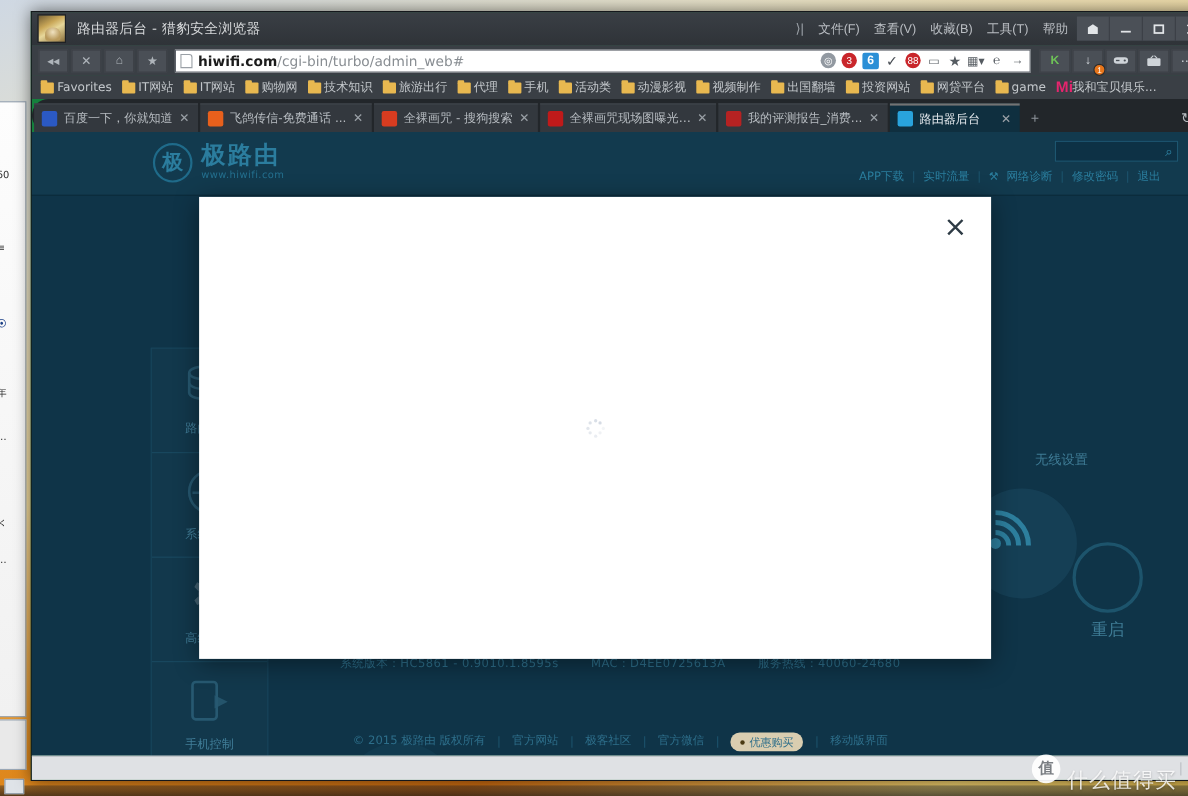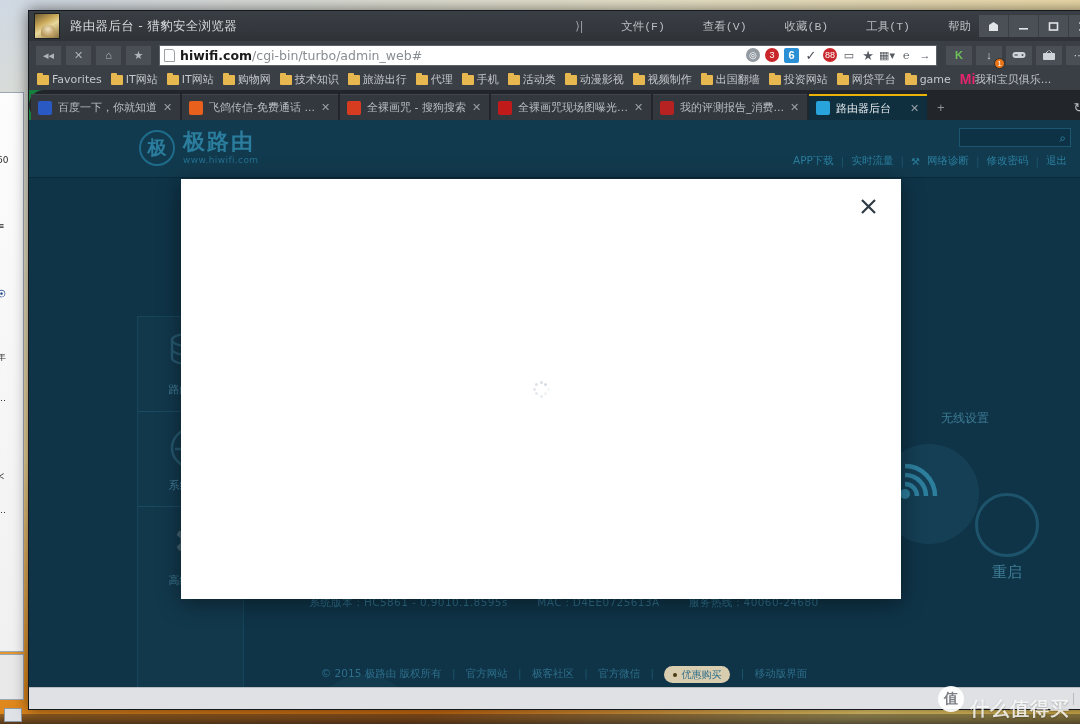--- a/index.html
+++ b/index.html
@@ -70,21 +70,21 @@
   #app-avatar:after{
     content:""; position:absolute; left:6px; top:11px; width:14px; height:12px;
     background: radial-gradient(circle at 50% 35%, #f0e2c0 0%, #b99a5c 70%);
     border-radius: 6px 6px 3px 3px;
   }
   #win-title {
     margin-left:10px; color:#d6d8da; font-size:12.5px; letter-spacing:.3px;
     font-family:"DejaVu Sans","Liberation Sans",sans-serif;
   }
   #title-menu { margin-left:auto; display:flex; align-items:center; gap:13px; padding-right:8px;}
-  .tmenu { color:#b9bdc2; font-size:11.5px; font-family:Liberation Mono, monospace;margin-left:25px; }
+  .tmenu { color:#b9bdc2; font-size:11.5px; font-family:Liberation Sans, sans-serif; }
   #menu-collapse { color:#9aa0a6; font-size:12px; }
   #win-ctrls { display:flex; align-items:center; height:30px; }
   .wbtn {
     width:30px; height:22px; margin-right:0px;
     display:flex; align-items:center; justify-content:center;
     color:#e2e5e8; font-size:12px;
     background:#4b5057; border-right:1px solid #3a3f45;
   }
   .wbtn:last-child { background:#4b5057; }
   .wbtn svg { display:block; }
@@ -143,21 +143,21 @@
   
   #tabstrip {
     height:30px; background:#22262a; display:flex; align-items:flex-end;
     padding-left:2px; flex:0 0 30px;border-radius:15px;
   }
   .tab {
     height:26px; display:flex; align-items:center; gap:6px; padding:0 7px;
     background:#33383e; margin-right:2px; min-width:118px; max-width:160px;
     border-top:1px solid #41464c;
   }
-  .tab.active { background:#0f2f3f; border-top:2px solid #eab308; }
+  .tab.active { background:#0f2f3f; border-top:2px solid #737373; }
   .tab .favicon { width:14px; height:14px; flex:0 0 14px; border-radius:2px; }
   .tab .ttl { color:#b7bcc1; font-size:11px; white-space:nowrap; overflow:hidden; text-overflow:ellipsis; flex:1;
      font-family:"DejaVu Sans",sans-serif;}
   .tab.active .ttl { color:#e7ebef; }
   .tab .x { color:#9aa0a6; font-size:11px; flex:0 0 10px; }
   #tab-add { color:#8d939a; font-size:13px; padding:0 8px; height:26px; display:flex; align-items:center;}
   #tabstrip-right { margin-left:auto; display:flex; align-items:center; gap:4px; padding-right:6px; height:26px;}
   .tsr { color:#b7bcc1; font-size:13px; }
 
   
@@ -170,21 +170,21 @@
     font-family:"DejaVu Sans",sans-serif;
   }
   #logo-text { line-height:1; }
   #logo-cn { color:#2b7d9e; font-size:22px; font-weight:bold; letter-spacing:2px; font-family:"DejaVu Sans",sans-serif;}
   #logo-url { color:#24708f; font-size:9px; letter-spacing:.4px; margin-top:3px; font-family:"DejaVu Sans",sans-serif;}
   #search-box {
     position:absolute; right:28px; top:8px; width:112px; height:19px;
     background:#0d3145; border:1px solid #1d5670; display:flex; align-items:center; padding:0 4px;
   }
   #search-box .mag { margin-left:auto; color:#2f87a8; font-size:12px; }
-  #hdr-links { position:absolute; right:32px; top:34px; display:flex; align-items:center; gap:7px;}
+  #hdr-links { position:absolute; right:44px; top:34px; display:flex; align-items:center; gap:7px;}
   #hdr-links a, #hdr-links span.sep { color:#2a7d9d; font-size:10.5px; font-family:"DejaVu Sans",sans-serif;}
   #hdr-links span.sep { color:#1d5670; }
   .wrench { color:#2a7d9d; font-size:10px; }
 
   
   #sidebar {
     position:absolute; left:108px; top:196px; width:107px; height:405px;
     background:#12384c; border:1px solid #17455c;
   }
   .side-item {
@@ -254,21 +254,21 @@
   #watermark {
     position:absolute; right:10px; bottom:2px; display:flex; align-items:center; gap:6px;
     pointer-events:none;
   }
   #wm-logo {
     width:26px; height:26px; border-radius:50%; background:rgba(255,255,255,.92);
     display:flex; align-items:center; justify-content:center;
     color:#7b7f84; font-size:14px; font-weight:bold; font-family:"DejaVu Sans",sans-serif;
   }
   #wm-text {
-    color:rgba(255,255,255,.82); font-size:19px; font-weight:bold; letter-spacing:1px;
+    color:rgba(255,255,255,.82); font-size:19px; font-weight:normal; letter-spacing:1px;
     font-family:"DejaVu Sans",sans-serif;
     text-shadow: 0 1px 2px rgba(0,0,0,.25);
     margin-top: 20px;
   }
 </style>
 </head>
 <body>
 
 <div id="desktop">
   <div class="bg-win" id="bgwin-left">
@@ -540,20 +540,29 @@
       </div>
       <div class="side-item">
         <span class="side-icon">
           <svg width="44" height="44" viewBox="0 0 44 44">
               <path d="M22 4 l3.5 0 l1.3 5.2 a13.5 13.5 0 0 1 4 2.3 l5-2.1 l2.5 4.3 l-3.8 3.7 a13.5 13.5 0 0 1 0 4.6 l3.8 3.7 l-2.5 4.3 l-5-2.1 a13.5 13.5 0 0 1 -4 2.3 l-1.3 5.2 l-5 0 l-1.3-5.2 a13.5 13.5 0 0 1 -4-2.3 l-5 2.1 l-2.5-4.3 l3.8-3.7 a13.5 13.5 0 0 1 0-4.6 l-3.8-3.7 l2.5-4.3 l5 2.1 a13.5 13.5 0 0 1 4-2.3 l1.3-5.2 z" fill="#4d6b7c"></path>
               <circle cx="22" cy="21" r="6" fill="#12384c"></circle>
             </svg>
         </span>
         <span class="side-label">高级设置</span>
       </div>
+      <div class="side-item">
+        <span class="side-icon">
+          <svg width="40" height="44" viewBox="0 0 40 44">
+              <rect x="4" y="4" width="22" height="34" rx="3" fill="none" stroke="#2b5f78" stroke-width="2.4"></rect>
+              <path d="M24 16 l12 6 l-12 6 z" fill="#2b5f78" opacity=".85"></path>
+            </svg>
+        </span>
+        <span class="side-label">手机控制</span>
+      </div>
     </div>
 
     <div id="panel-wireless">
       <div id="pw-title">无线设置</div>
       <div id="pw-circle"></div>
       <div id="pw-wifi">
         <svg width="64" height="60" viewBox="0 0 64 60">
           <circle cx="8" cy="36" r="5" fill="#2d7f9e"></circle>
           <path d="M8 26 a12 12 0 0 1 12 12" fill="none" stroke="#2d7f9e" stroke-width="4.5"></path>
           <path d="M8 17 a21 21 0 0 1 21 21" fill="none" stroke="#2d7f9e" stroke-width="4.5"></path>

